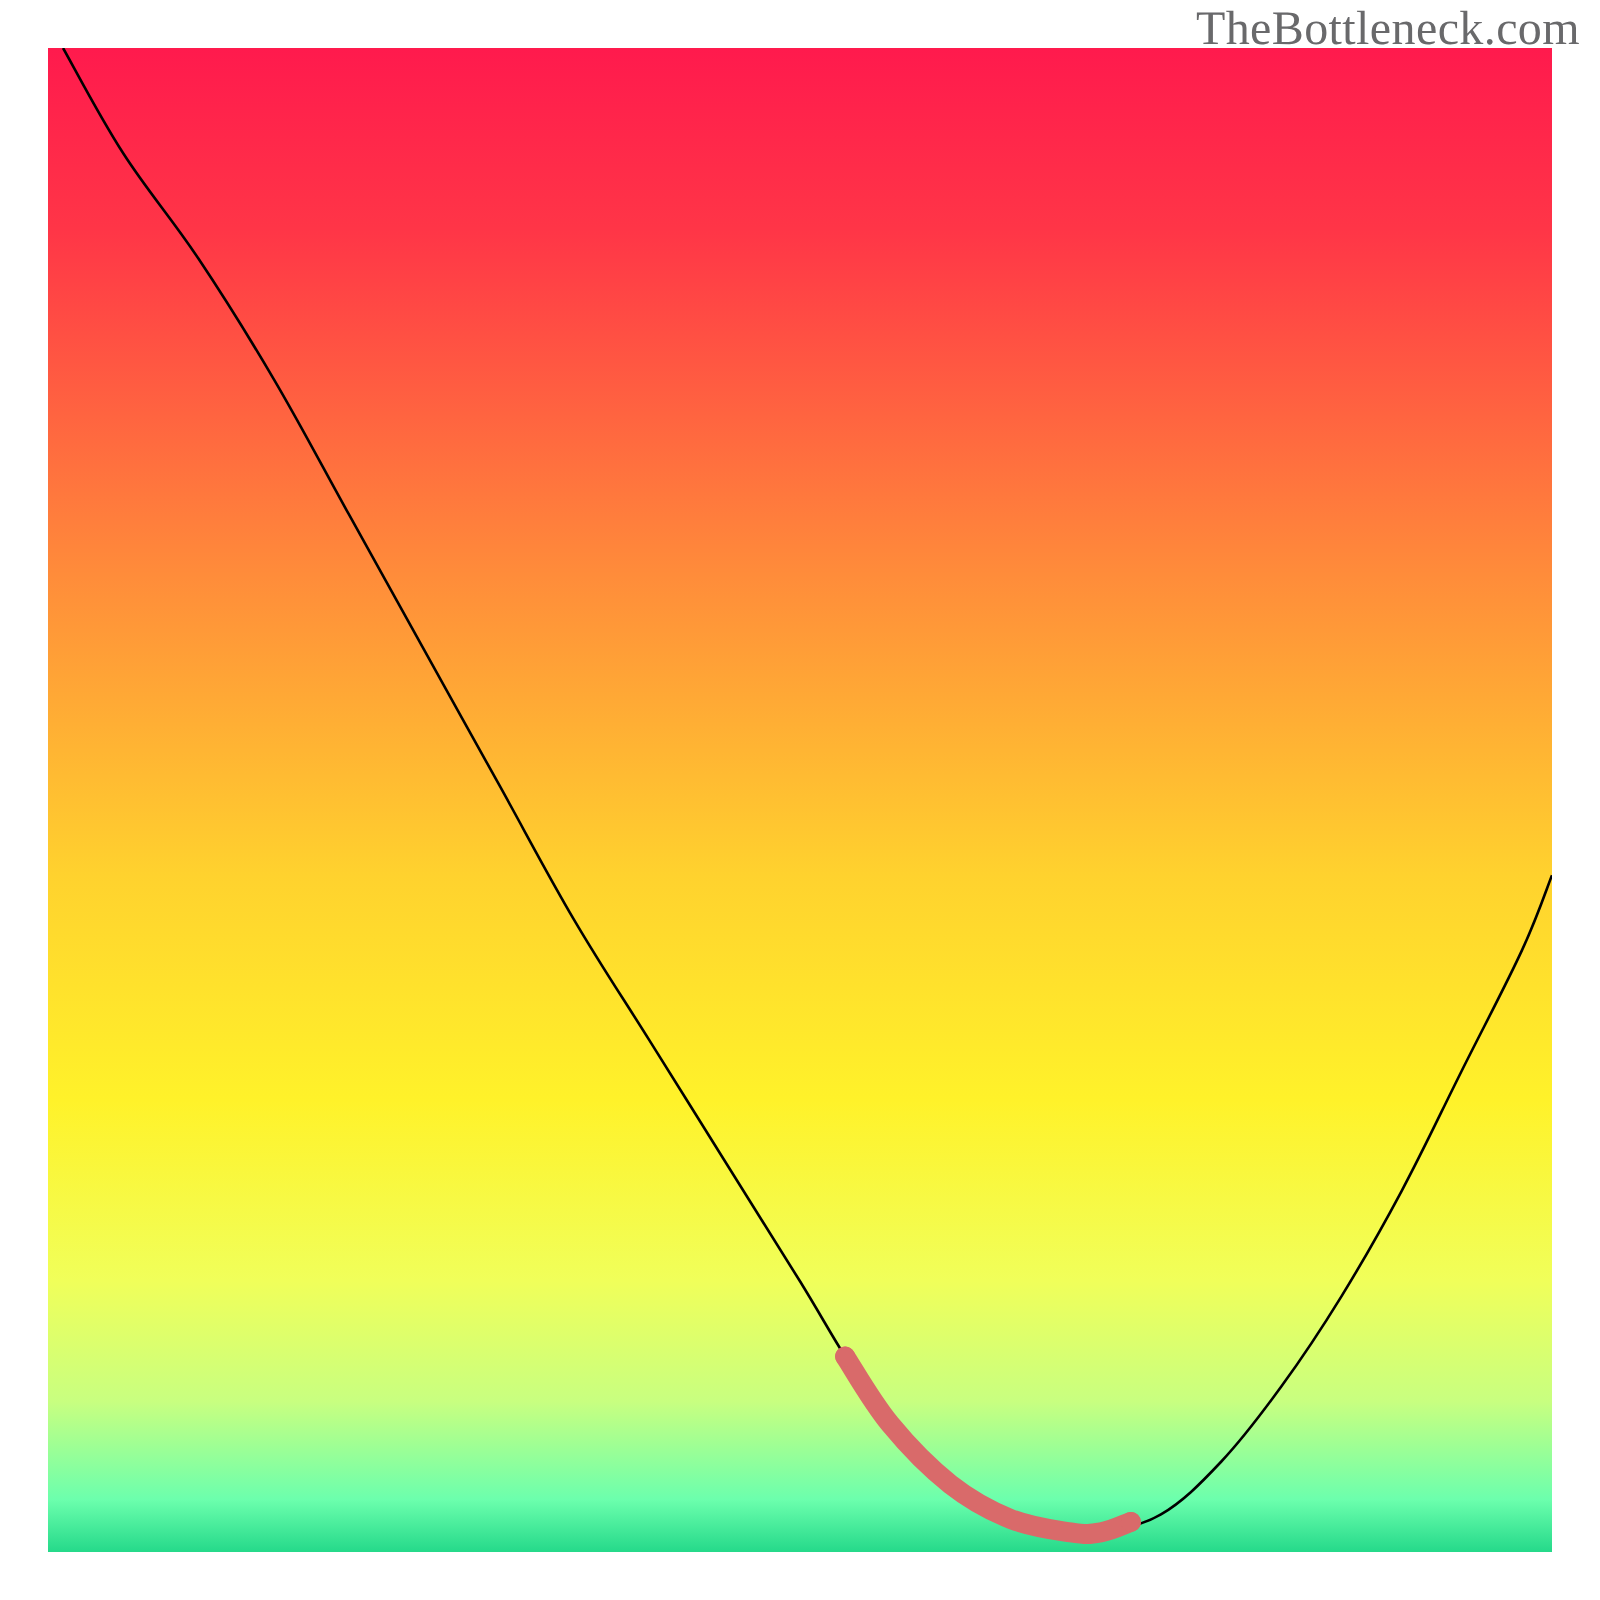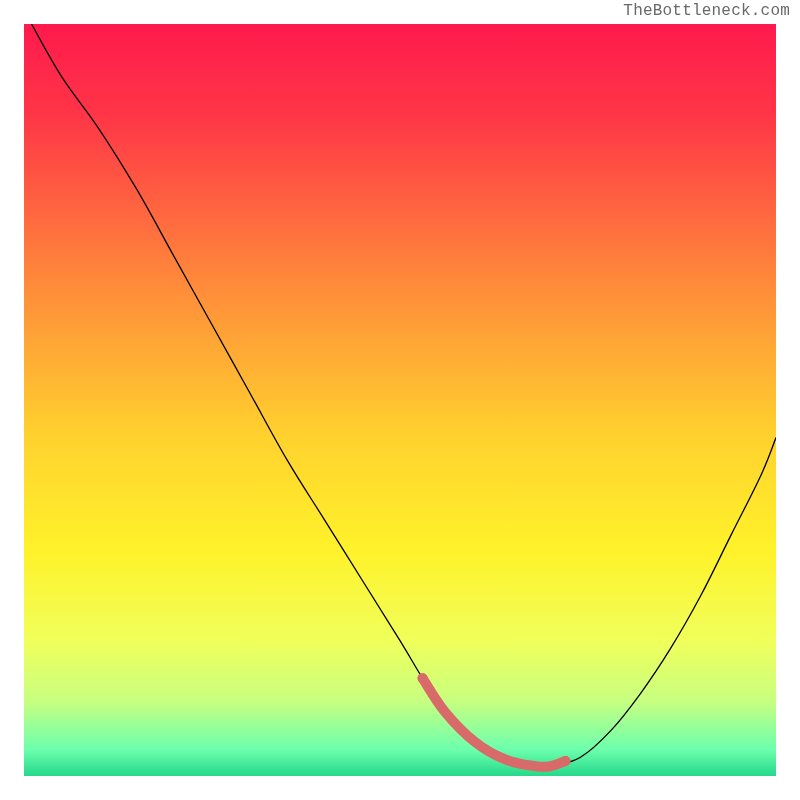--- a/index.html
+++ b/index.html
@@ -7,22 +7,22 @@
   .chart-wrap {
     width: 800px;
     height: 800px;
     position: relative;
     background: #ffffff;
   }
   .watermark {
     position: absolute;
     top: 2px;
     right: 10px;
-    font-family: Liberation Mono, monospace;
-    font-size: 16px;
+    font-family: Liberation Serif, serif;
+    font-size: 24px;
     color: #69696b;
     letter-spacing: 0.2px;
     z-index: 3;
   }
   .plot-area {
     position: absolute;
     left: 24px;
     top: 24px;
     width: 752px;
     height: 752px;

